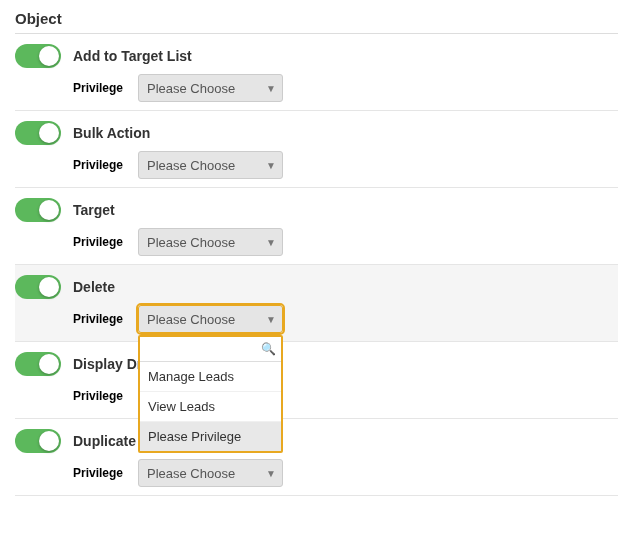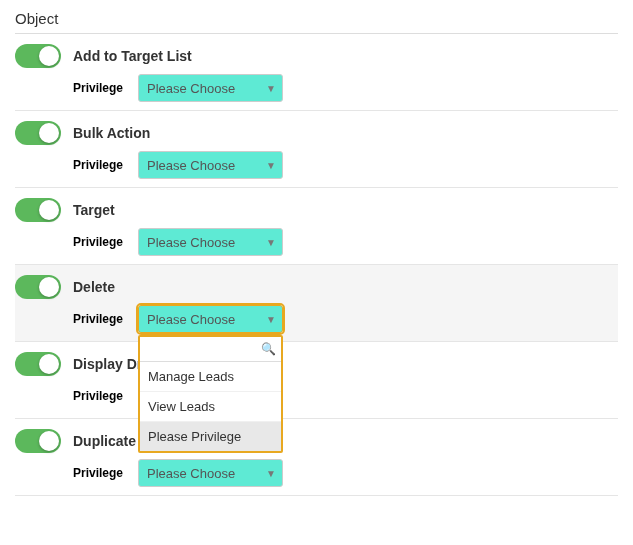--- a/index.html
+++ b/index.html
@@ -12,21 +12,21 @@
       min-height: 545px;
       overflow: hidden;
     }
 
     .page-container {
       padding: 10px 15px;
     }
 
     .section-title {
       font-size: 15px;
-      font-weight: normal;
+      font-weight: bold;
       color: #333;
       padding-bottom: 6px;
       border-bottom: 1px solid #ddd;
       margin-bottom: 0;
     }
 
     .row-item {
       border-bottom: 1px solid #e5e5e5;
       padding: 10px 0 8px 0;
       background: #fff;
@@ -97,21 +97,21 @@
     }
 
     .dropdown-btn {
       display: flex;
       align-items: center;
       justify-content: space-between;
       width: 145px;
       height: 28px;
       border: 1px solid #ccc;
       border-radius: 3px;
-      background: #5eead4;
+      background: #e5e5e5;
       padding: 0 6px 0 8px;
       cursor: pointer;
       font-size: 13px;
       color: #555;
     }
 
     .dropdown-btn.open {
       border-color: #e8a820;
       outline: 2px solid #e8a820;
     }

